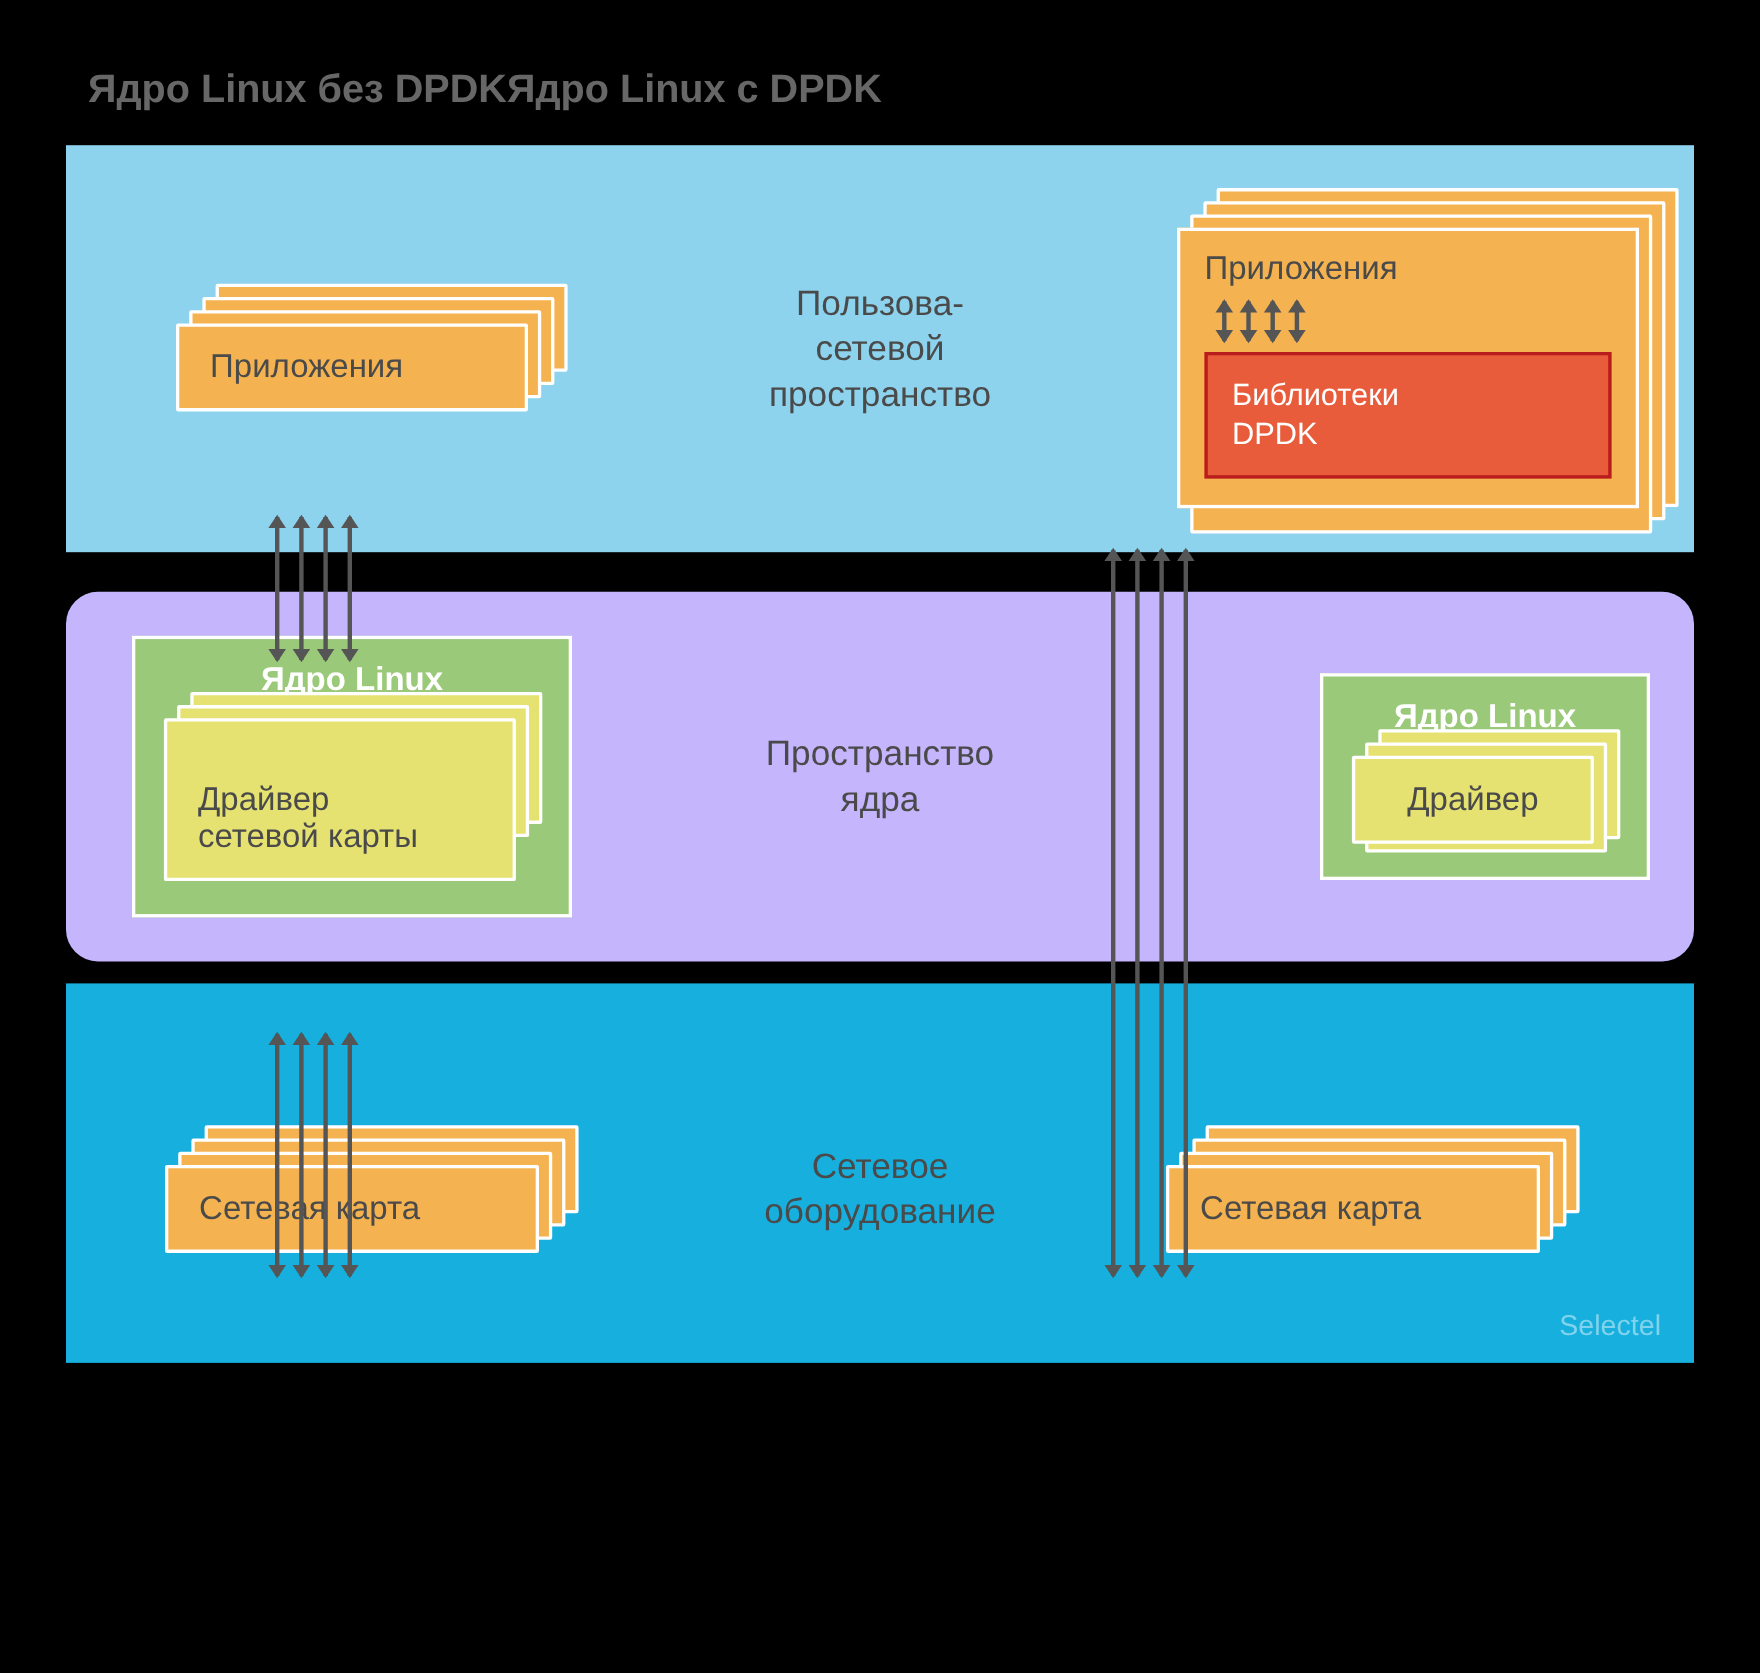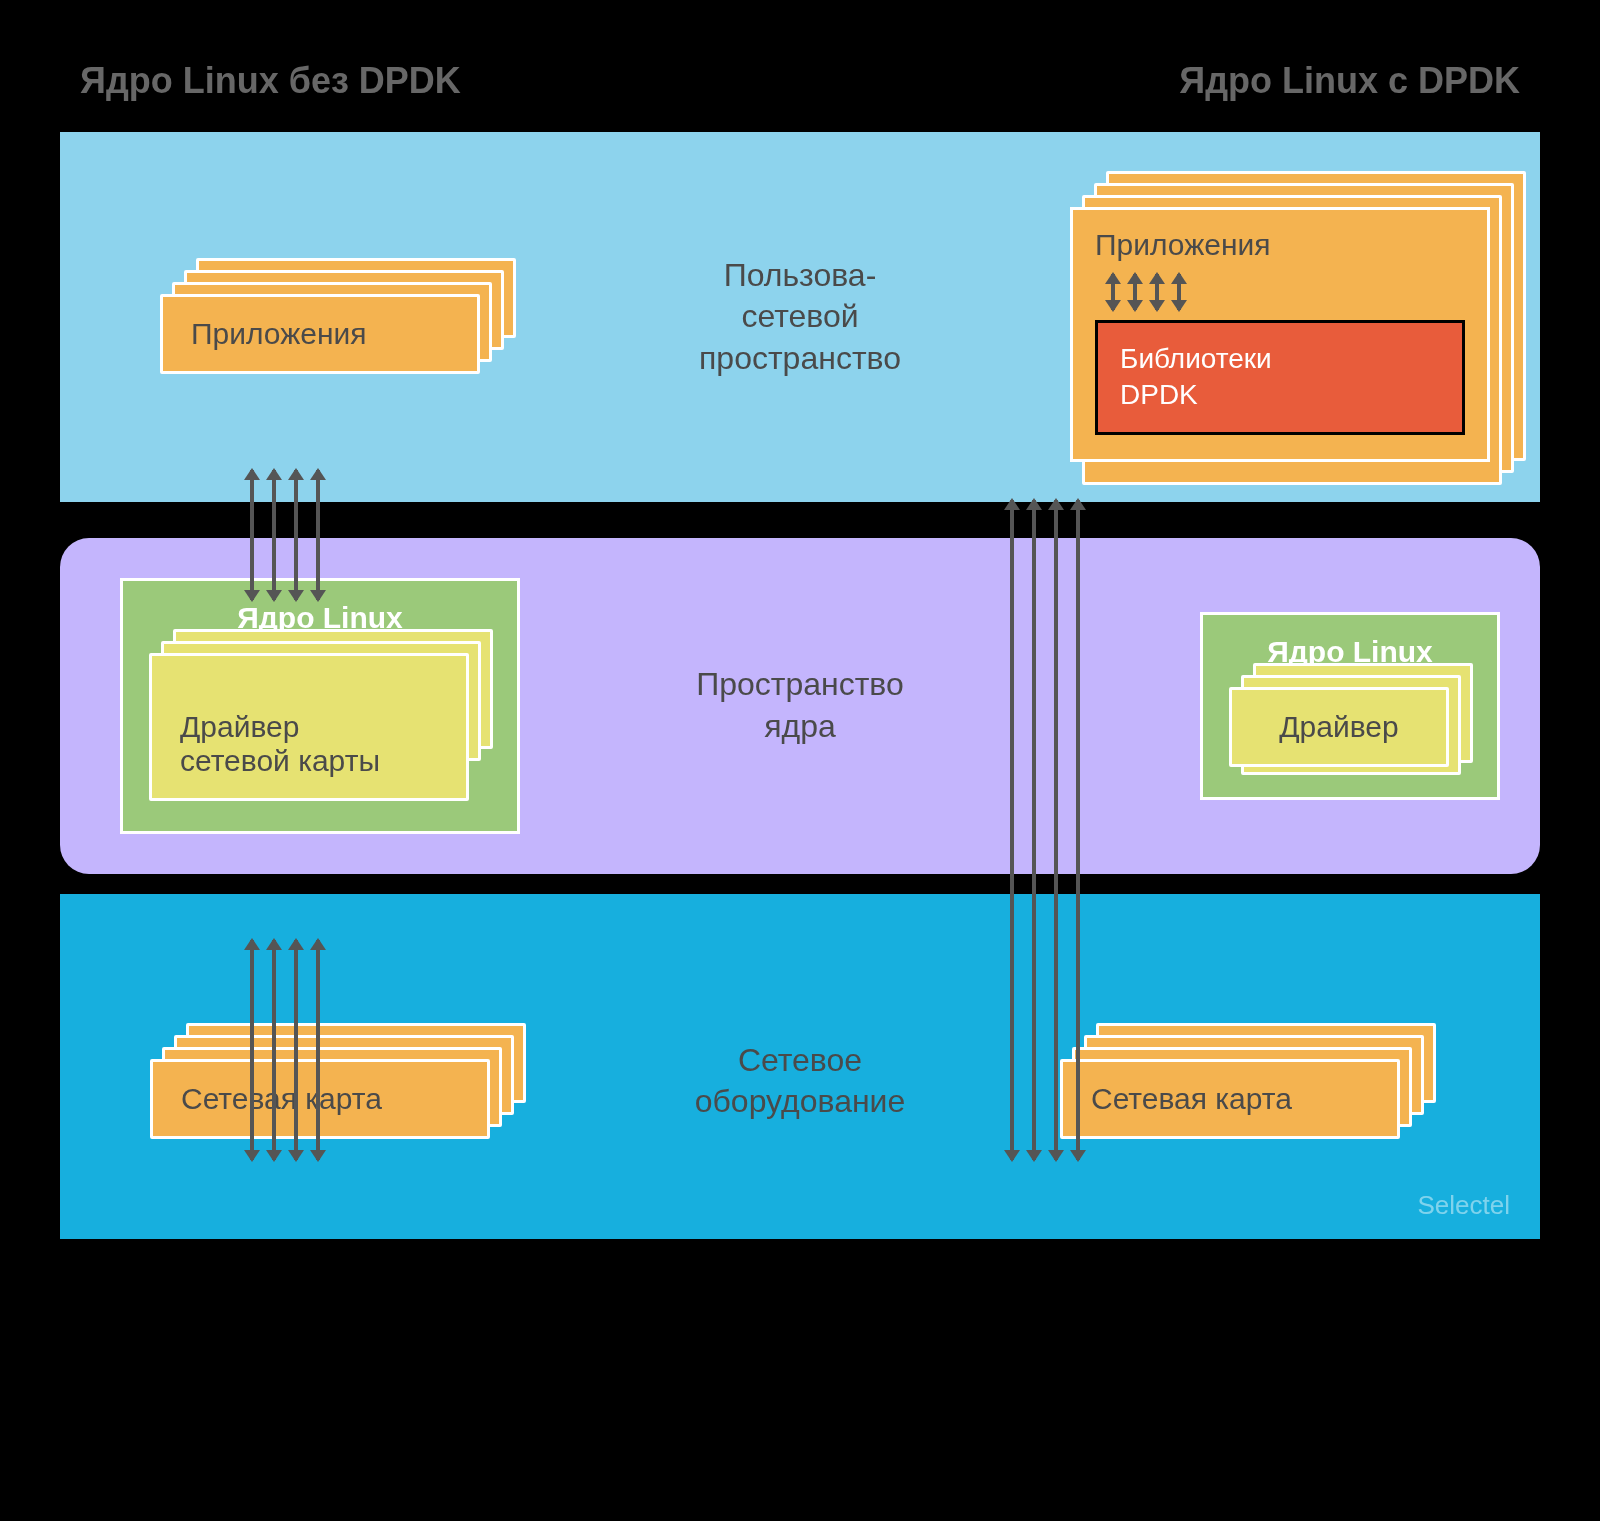--- a/index.html
+++ b/index.html
@@ -6,21 +6,20 @@
   body {
     background: #000;
     font-family: -apple-system, BlinkMacSystemFont, "Segoe UI", Arial, sans-serif;
     width: 1600px;
     height: 1521px;
     position: relative;
     overflow: hidden;
   }
   .titles {
     display: flex;
-    justify-content: space-between;
     padding: 60px 80px 30px 80px;
     color: #676767;
     font-size: 36px;
     font-weight: 600;
   }
   .layer {
     position: relative;
     margin: 0 60px;
   }
   .layer-row {
@@ -86,21 +85,21 @@
     position: relative;
   }
   .app-dpdk-title {
     color: #4a4a4a;
     font-size: 30px;
     text-align: left;
     margin-bottom: 12px;
   }
   .dpdk-lib {
     background: #e85c3b;
-    border: 3px solid #000000;
+    border: 3px solid #b91c1c;
     color: #fff;
     font-size: 28px;
     padding: 18px 22px;
     line-height: 1.3;
   }
   
   .arrows {
     position: absolute;
     display: flex;
     gap: 18px;

